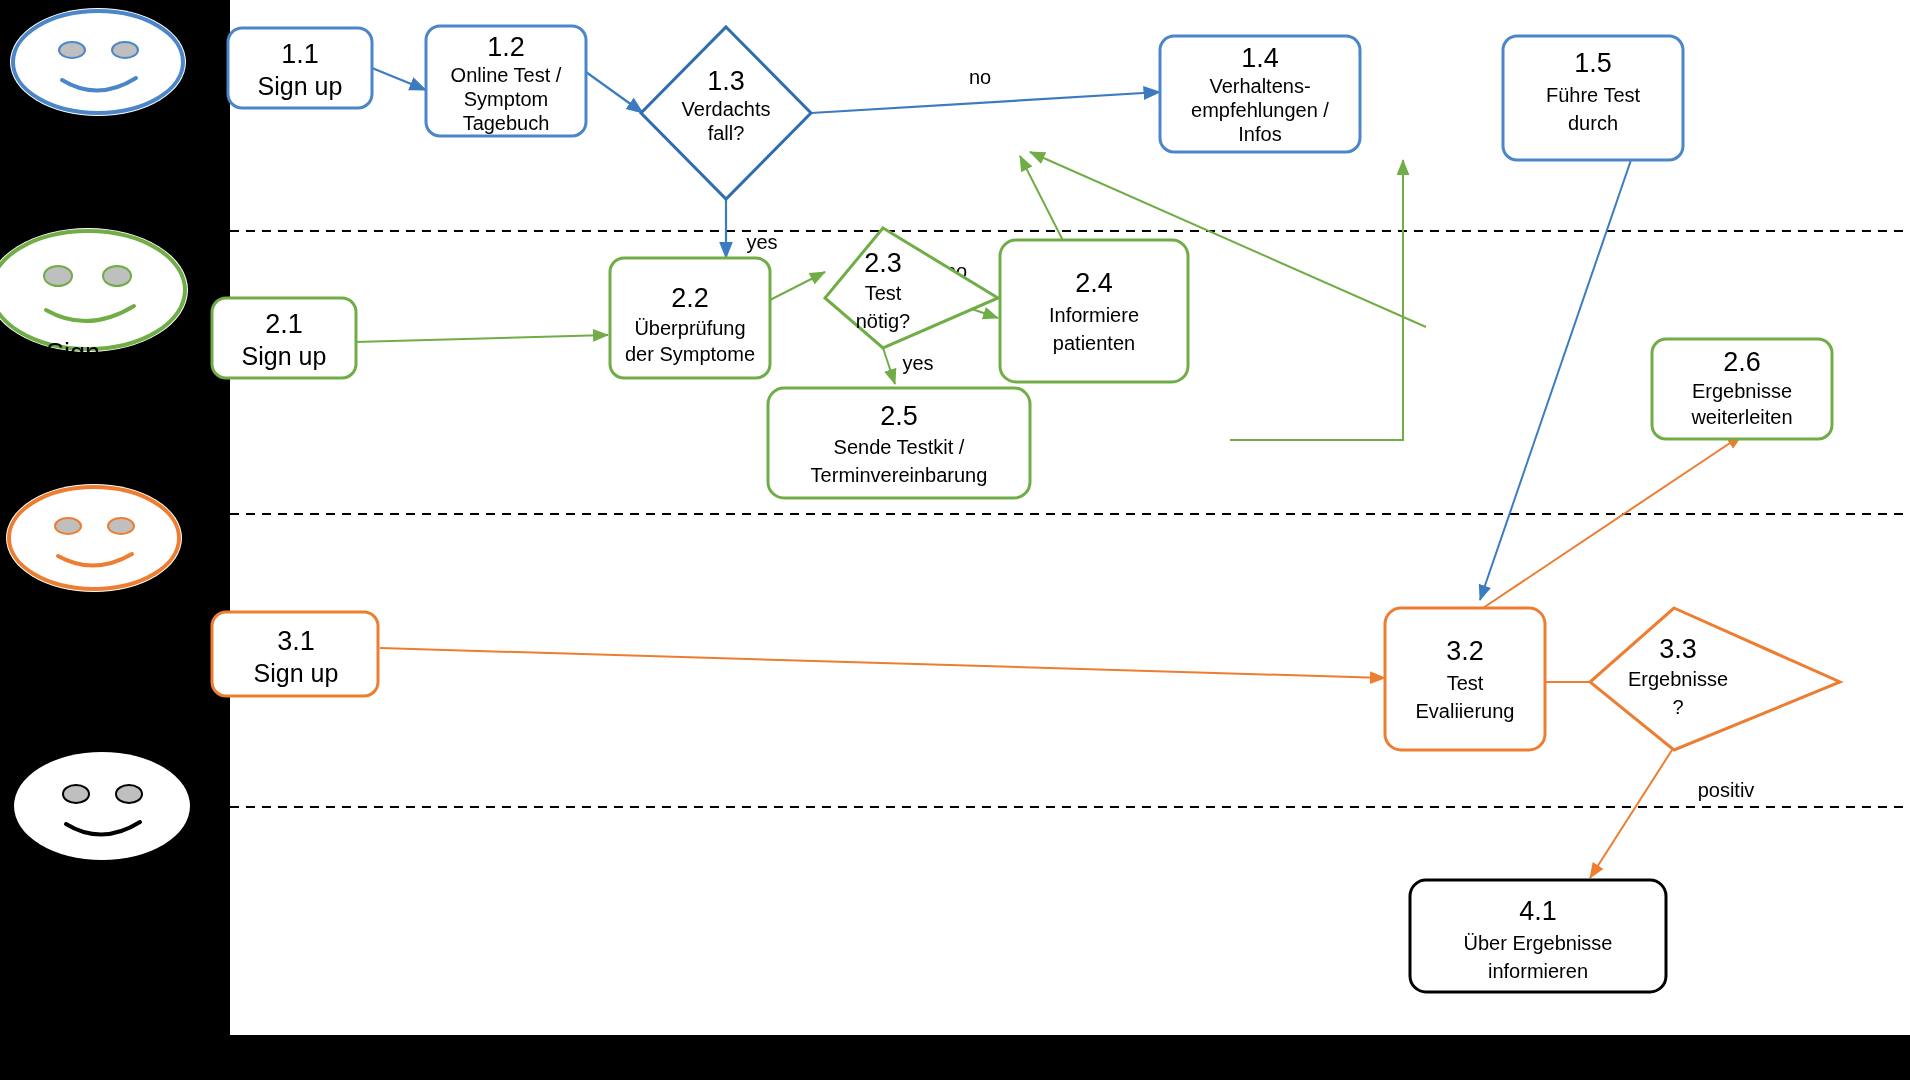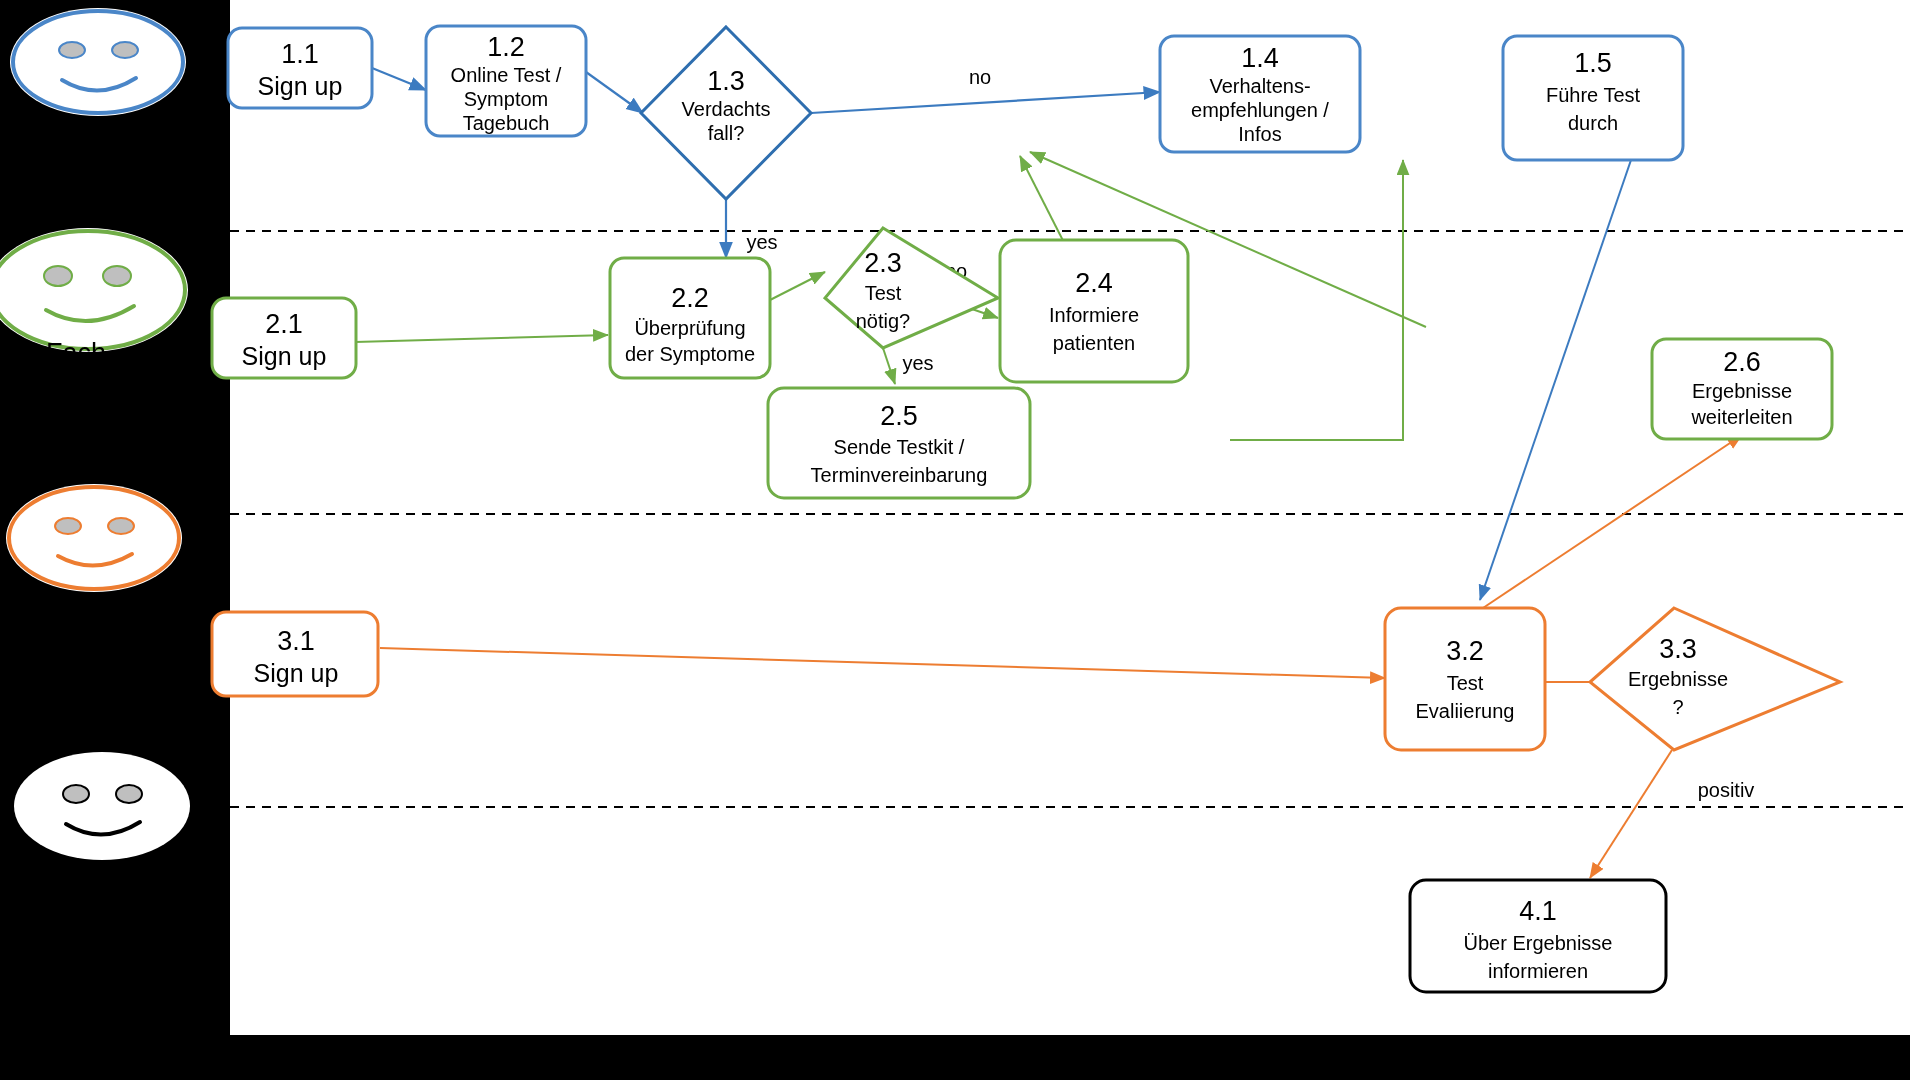--- a/index.html
+++ b/index.html
@@ -31,21 +31,21 @@
   </div>
 
   <div class="lane-face" style="left:-12px;top:228px;width:200px;height:124px;">
     <svg width="200" height="124" viewBox="0 0 200 124">
       <ellipse cx="100" cy="62" rx="97" ry="59" fill="#fff" stroke="#70AD47" stroke-width="4"></ellipse>
       <ellipse cx="70" cy="48" rx="14" ry="10" fill="#BFBFBF" stroke="#70AD47" stroke-width="2"></ellipse>
       <ellipse cx="129" cy="48" rx="14" ry="10" fill="#BFBFBF" stroke="#70AD47" stroke-width="2"></ellipse>
       <path d="M58 82 Q100 106 146 78" fill="none" stroke="#70AD47" stroke-width="4" stroke-linecap="round"></path>
     </svg>
   </div>
-  <div class="lane-label" style="left:46px;top:338px;">Fach</div>
+  <div class="lane-label" style="left:46px;top:338px;">Sign</div>
 
   <div class="lane-face" style="left:6px;top:484px;">
     <svg width="176" height="108" viewBox="0 0 176 108">
       <ellipse cx="88" cy="54" rx="85" ry="51" fill="#fff" stroke="#ED7D31" stroke-width="4"></ellipse>
       <ellipse cx="62" cy="42" rx="13" ry="8" fill="#BFBFBF" stroke="#ED7D31" stroke-width="2"></ellipse>
       <ellipse cx="115" cy="42" rx="13" ry="8" fill="#BFBFBF" stroke="#ED7D31" stroke-width="2"></ellipse>
       <path d="M52 72 Q88 92 126 70" fill="none" stroke="#ED7D31" stroke-width="4" stroke-linecap="round"></path>
     </svg>
   </div>
 

